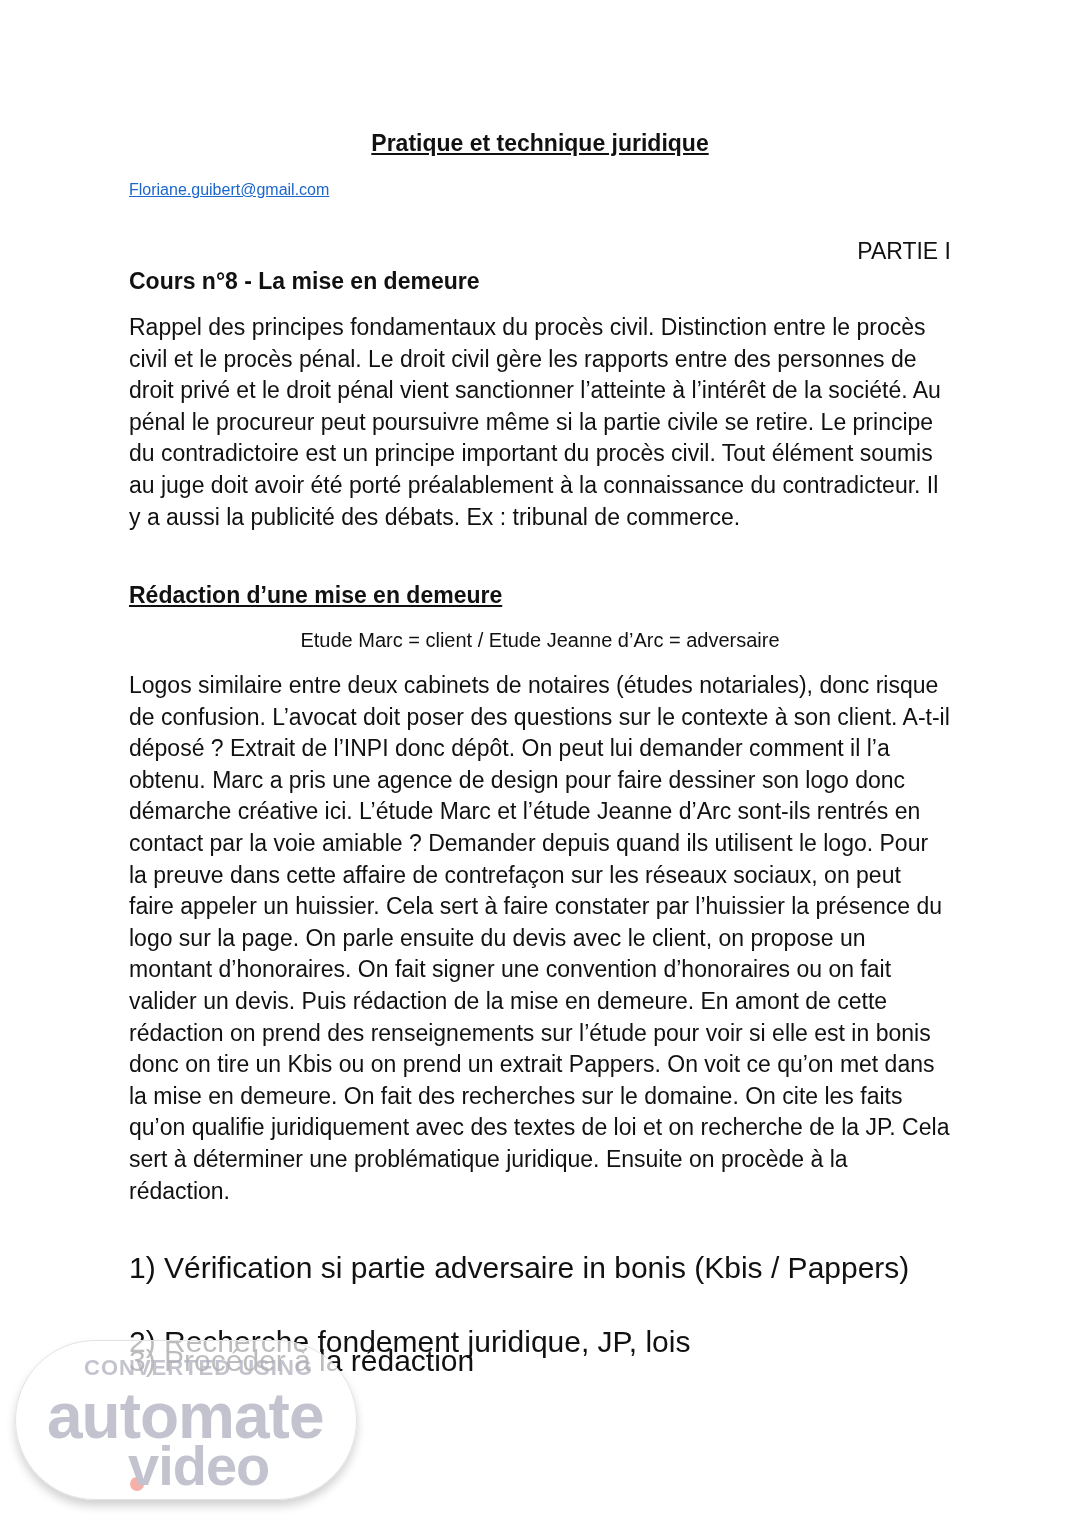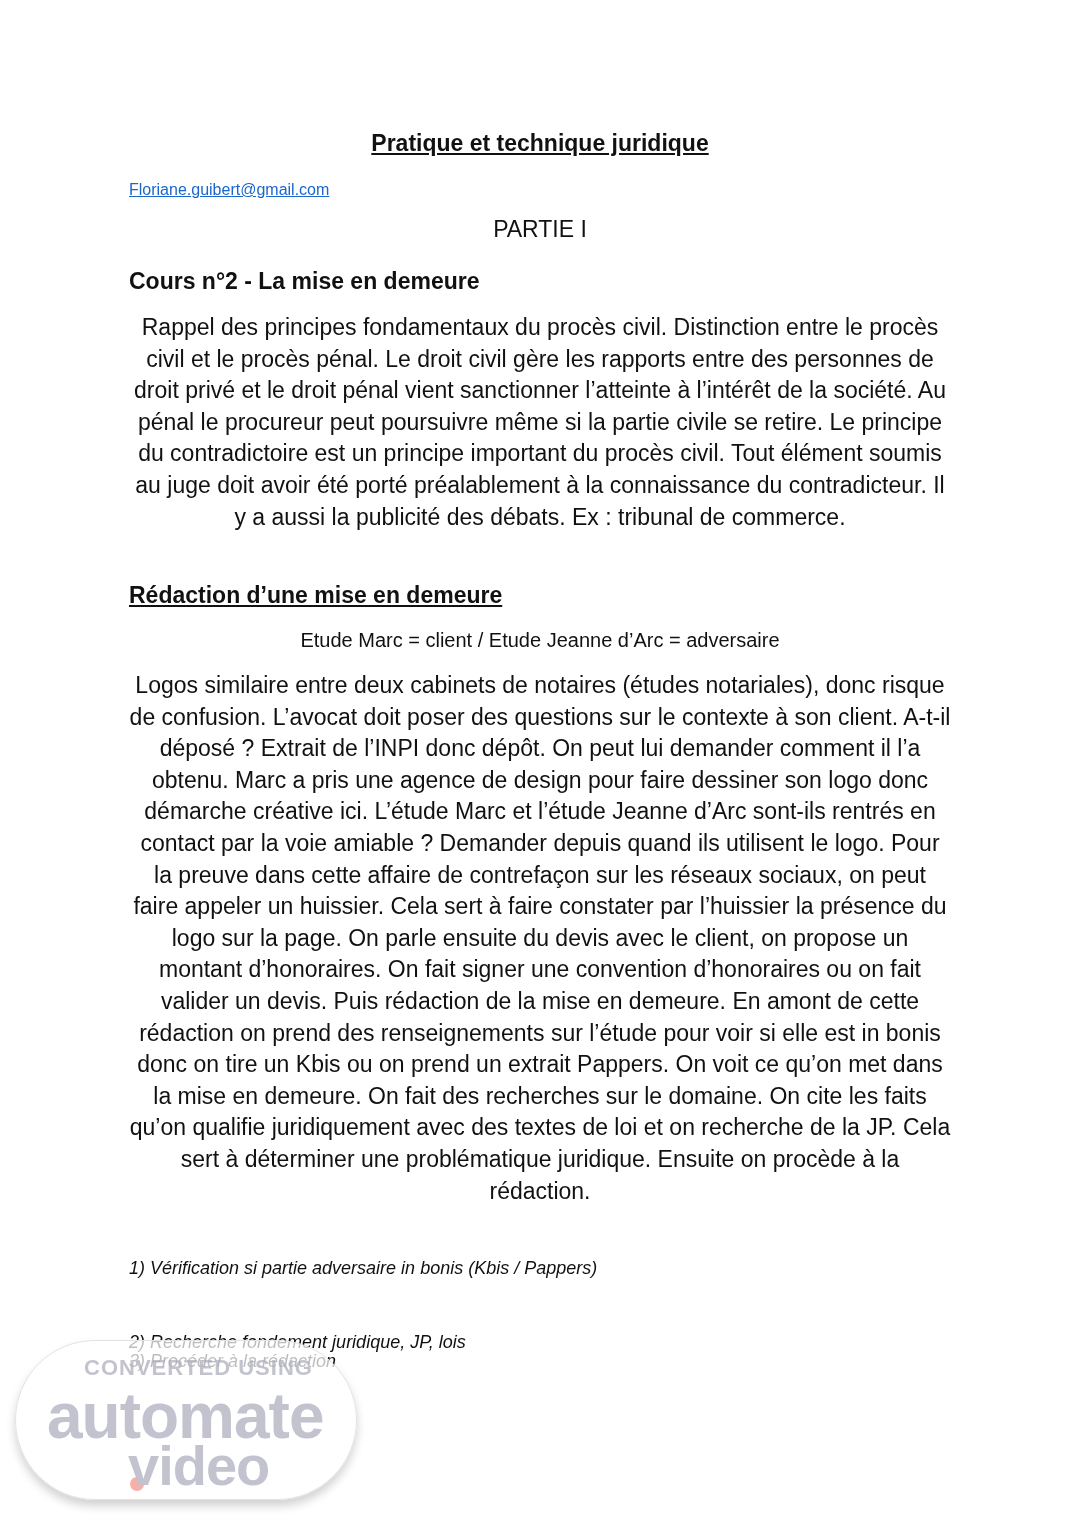--- a/index.html
+++ b/index.html
@@ -3,52 +3,52 @@
 <meta charset="utf-8">
 <style>
   html, body { margin: 0; padding: 0; background: #ffffff; }
   body { width: 1080px; height: 1526px; position: relative; overflow: hidden;
          font-family: "Liberation Sans", sans-serif; color: #111111; }
   .page { position: absolute; left: 129px; top: 0; width: 822px; }
   .title { position: absolute; left: 0; width: 822px; top: 128px; text-align: center;
            font-size: 23px; font-weight: bold; text-decoration: underline; line-height: 30px; }
   .email { position: absolute; left: 0; top: 175px; font-size: 16px; color: #1a66cc;
            text-decoration: underline; line-height: 30px; }
-  .partie { position: absolute; left: 0; width: 822px; top: 214px; text-align: center;
+  .partie { position: absolute; left: 0; width: 822px; top: 236px; text-align: right;
             font-size: 23px; line-height: 30px; }
   .h2 { position: absolute; left: 0; top: 266px; font-size: 23px; font-weight: bold; line-height: 30px; }
-  .para { position: absolute; left: 0; width: 822px; font-size: 23px; line-height: 31.6px; margin: 0; text-align: center; }
+  .para { position: absolute; left: 0; width: 822px; font-size: 23px; line-height: 31.6px; margin: 0; }
   .p1 { top: 312px; }
   .h3 { position: absolute; left: 0; top: 580px; font-size: 23px; font-weight: bold;
         text-decoration: underline; line-height: 30px; }
   .center-line { position: absolute; left: 0; width: 822px; top: 625px; text-align: center;
                  font-size: 20px; line-height: 30px; }
   .p2 { top: 670px; }
-  .step { position: absolute; left: 0; font-size: 18px; line-height: 30px; font-style: italic; }
+  .step { position: absolute; left: 0; font-size: 30px; line-height: 30px; }
   .s1 { top: 1253px; } .s2 { top: 1327px; } .s3 { top: 1346px; }
   .watermark { position: absolute; left: 15px; top: 1340px; width: 340px; height: 158px;
                border-radius: 80px; background: rgba(255,255,255,0.72);
                box-shadow: 0 6px 10px rgba(0,0,0,0.18); border: 1px solid #e3e3e3; }
   .wm-small { position: absolute; left: 68px; top: 14px; font-size: 22px; font-weight: bold;
               color: rgba(175,175,190,0.75); letter-spacing: 1px; }
   .wm-big1 { position: absolute; left: 22px; top: 38px; font-size: 64px; font-weight: bold;
              color: #c3c3cf; letter-spacing: -1px; margin-left: 9px; }
   .wm-big2 { position: absolute; left: 92px; top: 92px; font-size: 56px; font-weight: bold;
              color: #c3c3cf; letter-spacing: -1px; margin-left: 20px; }
   .wm-dot { position: absolute; left: 114px; top: 136px; width: 14px; height: 14px;
             border-radius: 50%; background: #f5b0a8; }
 </style>
 </head>
 <body>
 
 <div class="page">
   <div class="title">Pratique et technique juridique</div>
   <a class="email">Floriane.guibert@gmail.com</a>
   <div class="partie">PARTIE I</div>
-  <div class="h2">Cours n°2 - La mise en demeure</div>
+  <div class="h2">Cours n°8 - La mise en demeure</div>
   <p class="para p1">Rappel des principes fondamentaux du procès civil. Distinction entre le procès civil et le procès pénal. Le droit civil gère les rapports entre des personnes de droit privé et le droit pénal vient sanctionner l’atteinte à l’intérêt de la société. Au pénal le procureur peut poursuivre même si la partie civile se retire. Le principe du contradictoire est un principe important du procès civil. Tout élément soumis au juge doit avoir été porté préalablement à la connaissance du contradicteur. Il y a aussi la publicité des débats. Ex : tribunal de commerce.</p>
   <div class="h3">Rédaction d’une mise en demeure</div>
   <div class="center-line">Etude Marc = client / Etude Jeanne d’Arc = adversaire</div>
   <p class="para p2">Logos similaire entre deux cabinets de notaires (études notariales), donc risque de confusion. L’avocat doit poser des questions sur le contexte à son client. A-t-il déposé ? Extrait de l’INPI donc dépôt. On peut lui demander comment il l’a obtenu. Marc a pris une agence de design pour faire dessiner son logo donc démarche créative ici. L’étude Marc et l’étude Jeanne d’Arc sont-ils rentrés en contact par la voie amiable ? Demander depuis quand ils utilisent le logo. Pour la preuve dans cette affaire de contrefaçon sur les réseaux sociaux, on peut faire appeler un huissier. Cela sert à faire constater par l’huissier la présence du logo sur la page. On parle ensuite du devis avec le client, on propose un montant d’honoraires. On fait signer une convention d’honoraires ou on fait valider un devis. Puis rédaction de la mise en demeure. En amont de cette rédaction on prend des renseignements sur l’étude pour voir si elle est in bonis donc on tire un Kbis ou on prend un extrait Pappers. On voit ce qu’on met dans la mise en demeure. On fait des recherches sur le domaine. On cite les faits qu’on qualifie juridiquement avec des textes de loi et on recherche de la JP. Cela sert à déterminer une problématique juridique. Ensuite on procède à la rédaction.</p>
   <div class="step s1">1) Vérification si partie adversaire in bonis (Kbis / Pappers)</div>
   <div class="step s2">2) Recherche fondement juridique, JP, lois</div>
   <div class="step s3">3) Procéder à la rédaction</div>
 </div>
 
 <div class="watermark">

